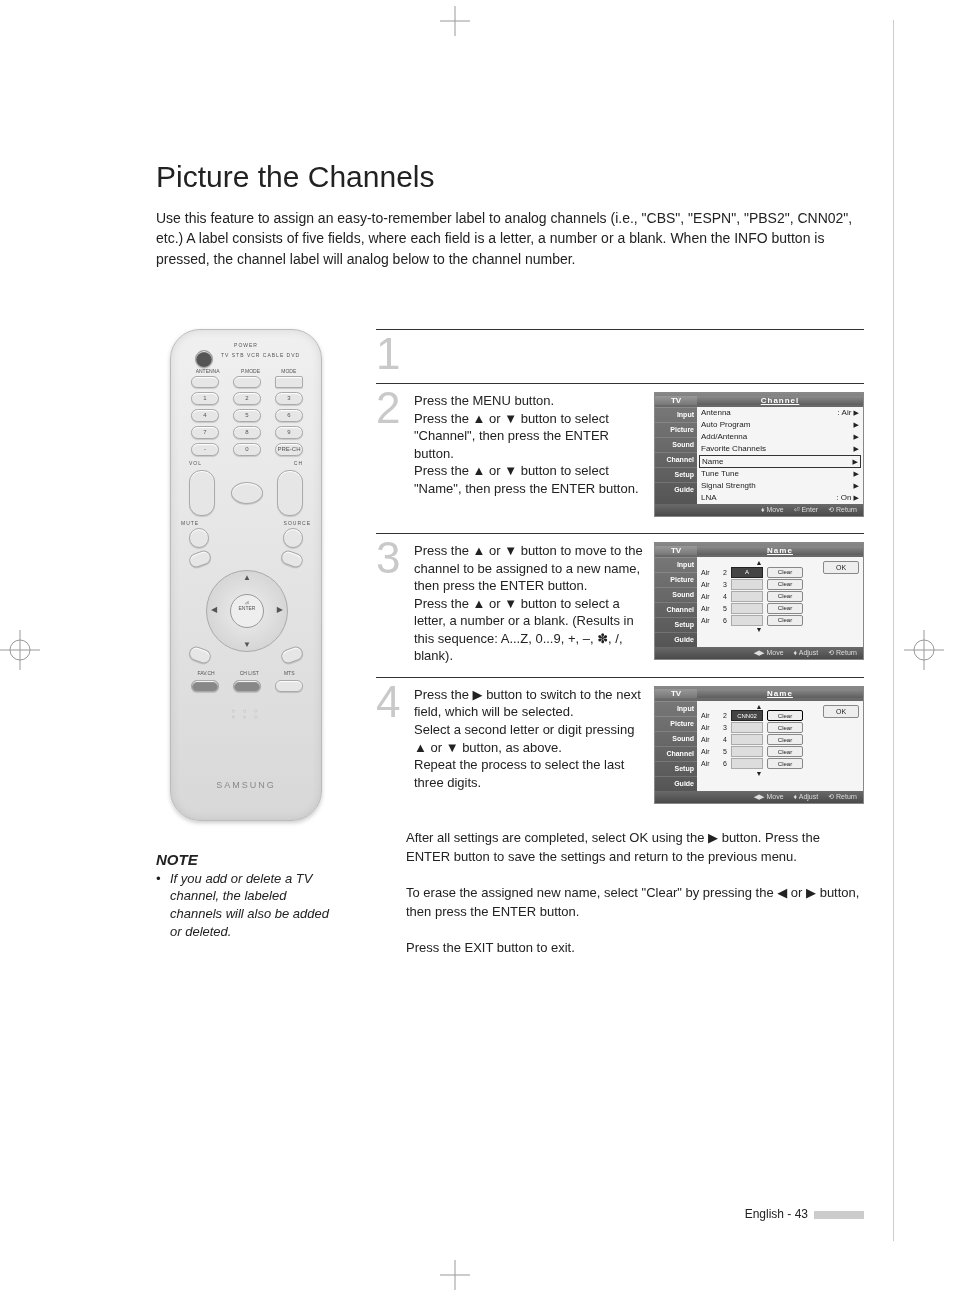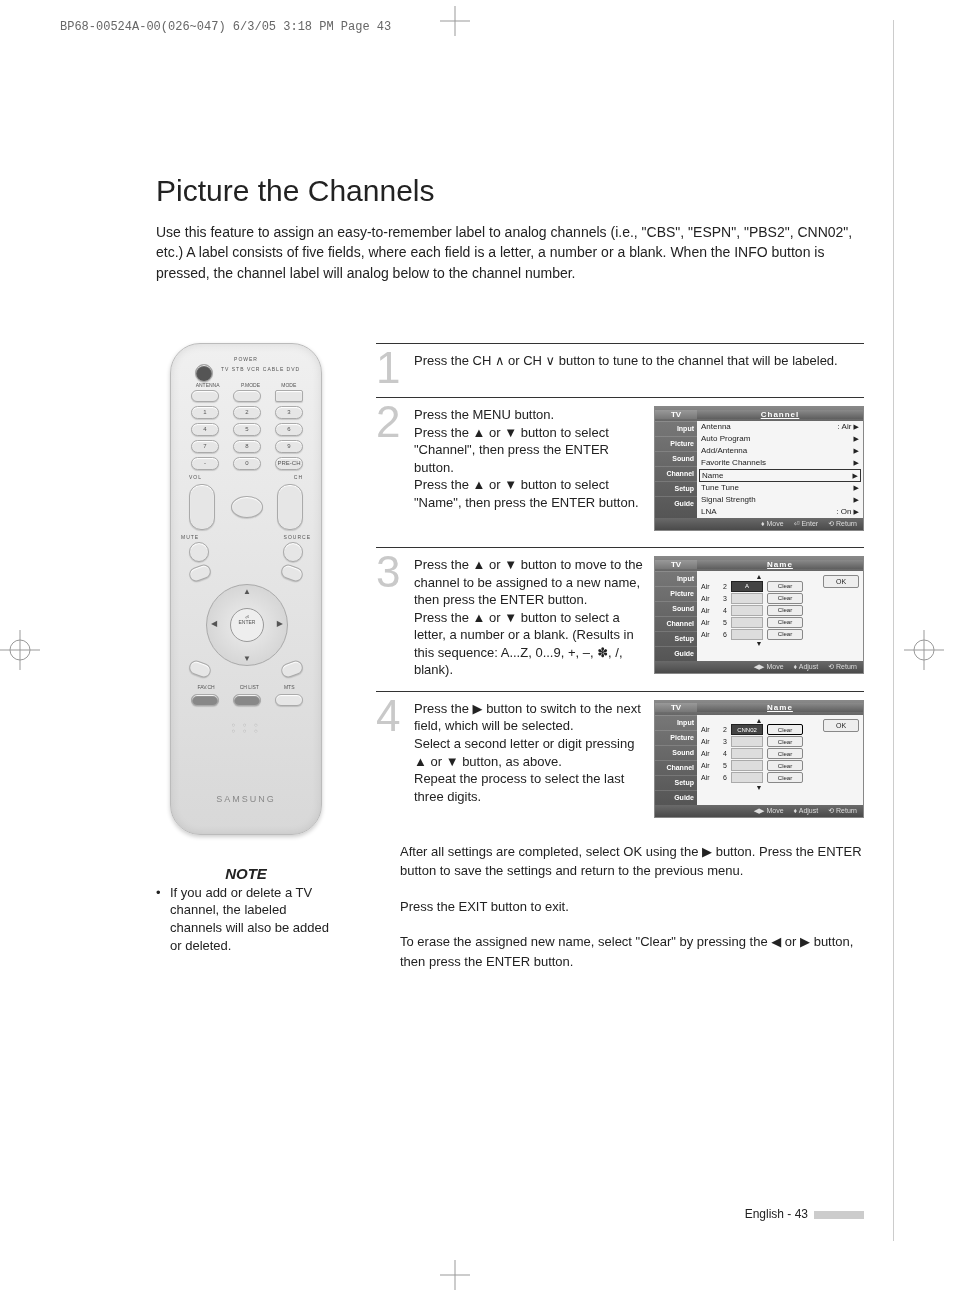--- a/index.html
+++ b/index.html
@@ -94,23 +94,23 @@
   .remote .label-row { position: absolute; left: 0; right: 0; font-size: 5px; display: flex; justify-content: space-around; }
   .remote .brand {
     position: absolute; bottom: 30px; left: 0; right: 0;
     font-size: 9px; letter-spacing: 2px; color: #888;
   }
   .note-heading {
     font-weight: 700;
     font-style: italic;
     font-size: 15px;
     margin-bottom: 2px;
-    text-align: center;
   }
   .note-body {
+    font-style: italic;
     font-size: 13px;
     line-height: 1.35;
     padding-left: 14px;
     position: relative;
   }
   .note-body::before {
     content: "•";
     position: absolute;
     left: 0;
     top: 0;
@@ -138,21 +138,21 @@
     line-height: 1.35;
     min-width: 0;
   }
   .step-osd {
     width: 210px;
     flex: none;
   }
   .after {
     font-size: 13px;
     line-height: 1.5;
-    margin-left: 24px;
+    margin-left: 30px;
     margin-top: 8px;
   }
   .after p { margin: 0 0 16px 0; }
   .footer {
     position: absolute;
     right: 90px;
     bottom: 80px;
     font-size: 12px;
   }
   .footer .bar {
@@ -246,21 +246,20 @@
     font-size: 7px; display: inline-flex; align-items: center; justify-content: center;
     background: #eee; align-self: flex-start; margin-top: 2px;
   }
   .tri { font-size: 7px; text-align: center; }
 </style>
 </head>
 <body>
 
 <div class="page">
 
-  <div class="print-header">BP68-00524A-00(026~047)  6/3/05  3:18 PM  Page 43</div>
 
   <div class="crop-marks">
     <svg style="left:440px; top:6px;" width="30" height="30">
         <line x1="15" y1="0" x2="15" y2="30" stroke="#999"></line>
         <line x1="0" y1="15" x2="30" y2="15" stroke="#999"></line>
       </svg>
     <svg style="left:440px; top:1260px;" width="30" height="30">
         <line x1="15" y1="0" x2="15" y2="30" stroke="#999"></line>
         <line x1="0" y1="15" x2="30" y2="15" stroke="#999"></line>
       </svg>
@@ -343,21 +342,20 @@
         </div>
 
         <div class="note-heading">NOTE</div>
         <div class="note-body">If you add or delete a TV channel, the labeled channels will also be added or deleted.</div>
       </div>
 
       <div class="right-col">
         <div id="steps-container">
             <div class="step">
       <div class="step-num">1</div>
-      <div class="step-text">Press the CH ∧ or CH ∨ button to tune to the channel that will be labeled.</div>
 
     </div>
             <div class="step">
       <div class="step-num">2</div>
       <div class="step-text">Press the MENU button.<br>Press the ▲ or ▼ button to select "Channel", then press the ENTER button.<br>Press the ▲ or ▼ button to select "Name", then press the ENTER button.</div>
       <div class="step-osd">
                 <div class="osd">
     <div class="osd-header">
                     <div class="hleft">TV</div>
                     <div class="hright">Channel</div>
@@ -542,22 +540,22 @@
                     <span>◀▶ Move</span>
                     <span>♦ Adjust</span>
                     <span>⟲ Return</span>
                   </div>
   </div>
               </div>
     </div>
           </div>
         <div class="after">
           <p>After all settings are completed, select OK using the ▶ button. Press the ENTER button to save the settings and return to the previous menu.</p>
+          <p>To erase the assigned new name, select "Clear" by pressing the ◀ or ▶ button, then press the ENTER button.</p>
           <p>Press the EXIT button to exit.</p>
-          <p>To erase the assigned new name, select "Clear" by pressing the ◀ or ▶ button, then press the ENTER button.</p>
         </div>
       </div>
     </div>
   </div>
 
   <div class="footer">
     <span>English - 43</span><span class="bar"></span>
   </div>
 </div>
 

